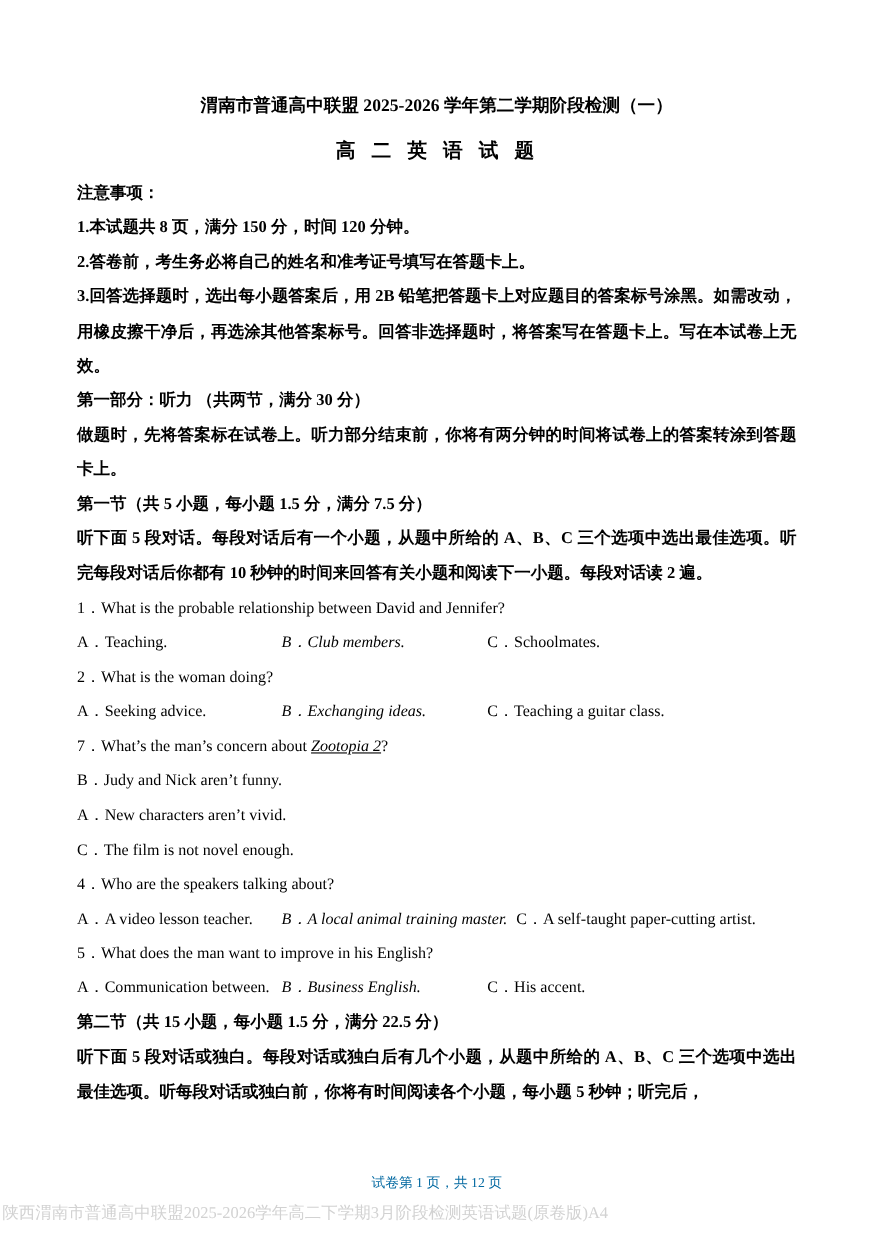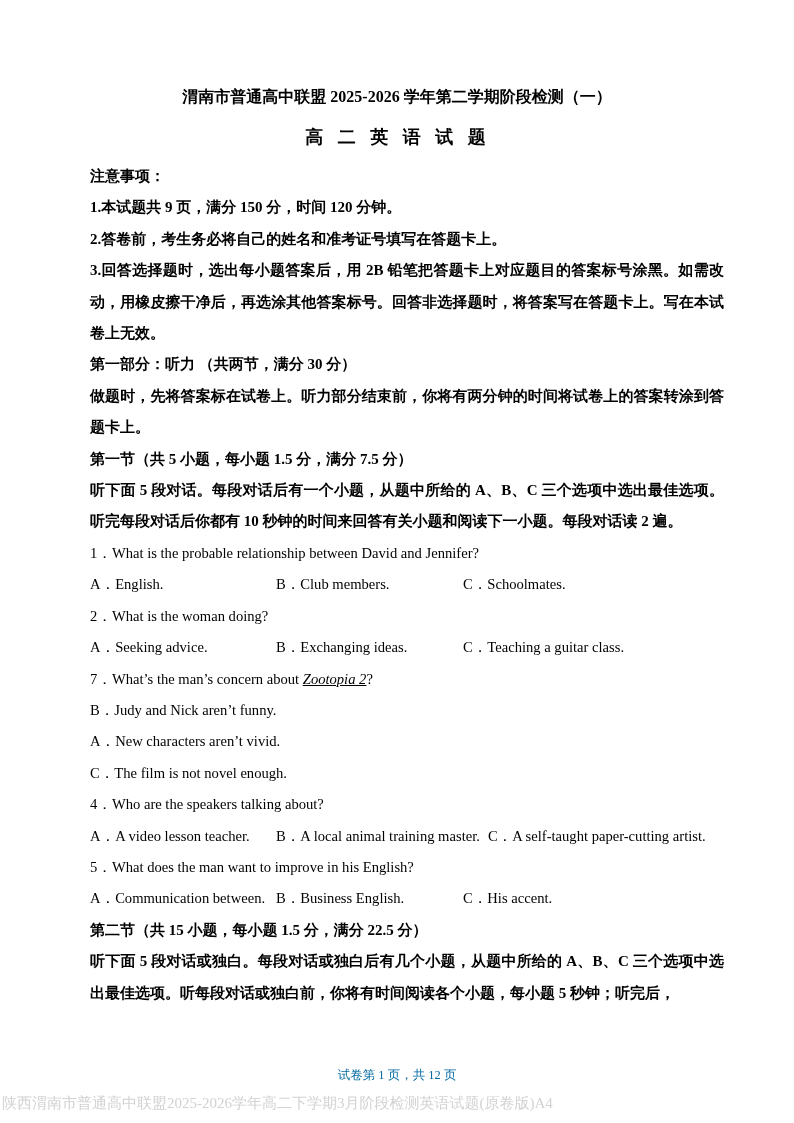--- a/index.html
+++ b/index.html
@@ -33,40 +33,39 @@
     font-size: 18px;
     line-height: 26px;
     margin-top: 14px;
     letter-spacing: 3px;
     word-spacing: 4px;
   }
   .body-text {
     margin-top: 11px;
     font-size: 15px;
     line-height: 31.4px;
-    margin-left: 20px;
   }
   .cn {
     font-weight: bold;
     text-align: justify;
   }
   .cn-line {
     font-weight: bold;
     white-space: nowrap;
   }
   .en {
     font-weight: normal;
     font-size: 14.6px;
   }
   .opt-row {
     display: flex;
     flex-wrap: nowrap;
   }
   .opt-row .o1 { min-width: 186px; padding-right: 8px; box-sizing: border-box; }
-  .opt-row .o2 { min-width: 187px; padding-right: 8px; box-sizing: border-box; }
+  .opt-row .o2 { min-width: 187px; padding-right: 8px; box-sizing: border-box; font-style: italic; }
   .opt-row .o3 { flex: 1; }
   .italic { font-style: italic; text-decoration: underline; }
   p, div { margin: 0; }
   .footer {
     position: absolute;
     top: 1066px;
     left: 0;
     width: 100%;
     text-align: center;
     font-size: 12.5px;
@@ -90,34 +89,34 @@
 
 <div class="page">
   <div class="content">
 
     <div class="exam-title">渭南市普通高中联盟 2025-2026 学年第二学期阶段检测（一）</div>
     <div class="exam-subtitle">高 二 英 语 试 题</div>
 
     <div class="body-text">
 
       <div class="cn-line">注意事项：</div>
-      <p class="cn">1.本试题共 9 页，满分 150 分，时间 120 分钟。</p>
+      <p class="cn">1.本试题共 8 页，满分 150 分，时间 120 分钟。</p>
       <p class="cn">2.答卷前，考生务必将自己的姓名和准考证号填写在答题卡上。</p>
       <p class="cn">3.回答选择题时，选出每小题答案后，用 2B 铅笔把答题卡上对应题目的答案标号涂黑。如需改动，用橡皮擦干净后，再选涂其他答案标号。回答非选择题时，将答案写在答题卡上。写在本试卷上无效。</p>
 
       <div class="cn-line">第一部分：听力 （共两节，满分 30 分）</div>
       <p class="cn">做题时，先将答案标在试卷上。听力部分结束前，你将有两分钟的时间将试卷上的答案转涂到答题卡上。</p>
 
       <div class="cn-line">第一节（共 5 小题，每小题 1.5 分，满分 7.5 分）</div>
       <p class="cn">听下面 5 段对话。每段对话后有一个小题，从题中所给的 A、B、C 三个选项中选出最佳选项。听完每段对话后你都有 10 秒钟的时间来回答有关小题和阅读下一小题。每段对话读 2 遍。</p>
 
       <div class="en">
         <div>1．What is the probable relationship between David and Jennifer?</div>
         <div class="opt-row">
-          <span class="o1">A．English.</span>
+          <span class="o1">A．Teaching.</span>
           <span class="o2">B．Club members.</span>
           <span class="o3">C．Schoolmates.</span>
         </div>
       </div>
 
       <div class="en">
         <div>2．What is the woman doing?</div>
         <div class="opt-row">
           <span class="o1">A．Seeking advice.</span>
           <span class="o2">B．Exchanging ideas.</span>

